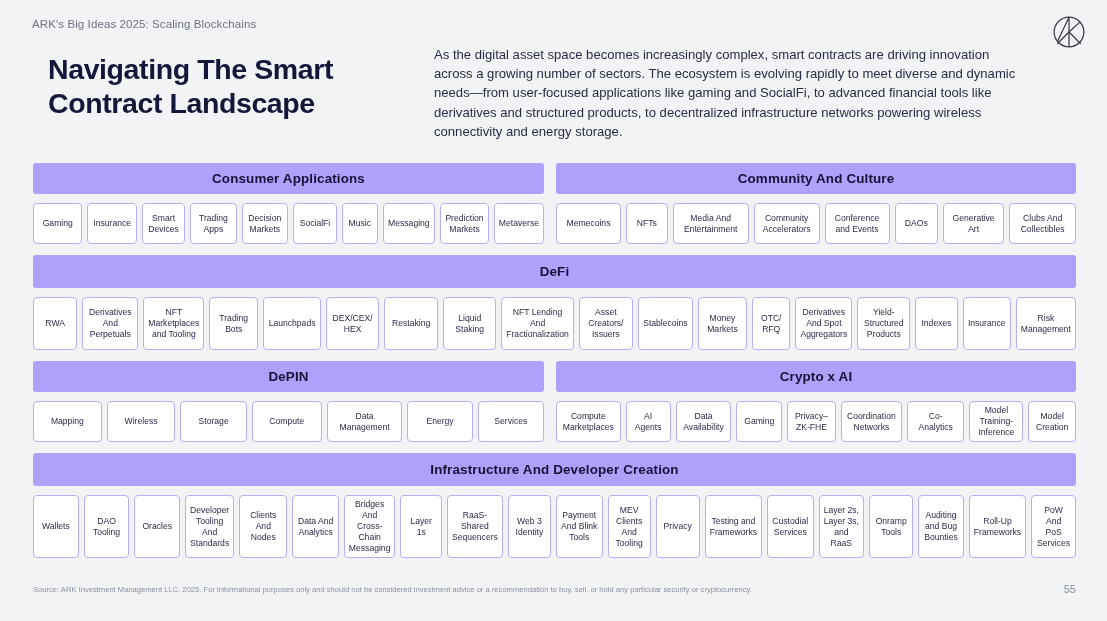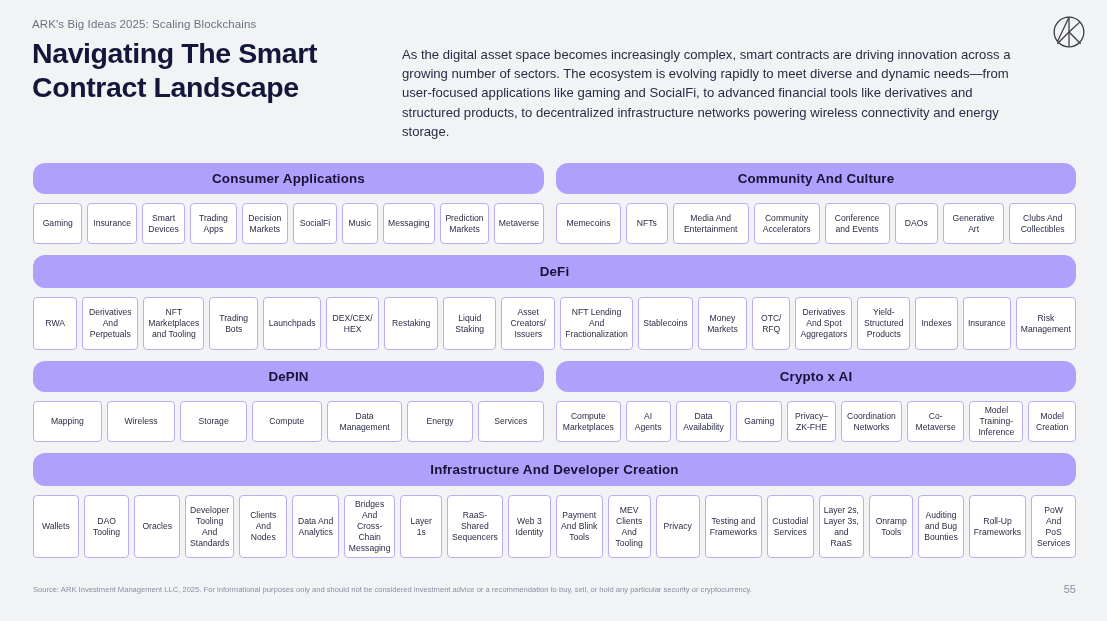--- a/index.html
+++ b/index.html
@@ -15,21 +15,21 @@
 
   
   .header{padding:18px 32px 0 32px;position:relative;}
   .eyebrow{
     font-size:11.5px;color:#6d7183;letter-spacing:.1px;
     margin:0 0 6px 0;font-weight:400;
   }
   .head-flex{display:flex;align-items:flex-start;}
   .title{
     font-size:28.5px;line-height:1.21;font-weight:700;
-    letter-spacing:-.4px;color:#14173a;margin:0;
+    letter-spacing:-.4px;color:#14173a;margin:16px;
     width:370px;flex:0 0 370px;
   }
   .intro{
     flex:1;font-size:13.1px;line-height:1.465;color:#282c45;
     margin:9px 0 0 0;padding-right:52px;
   }
   .logo{
     position:absolute;top:14px;right:20px;width:36px;height:36px;
   }
 
@@ -38,21 +38,21 @@
     position:absolute;left:33px;top:163px;right:31px;
   }
   .row{display:flex;gap:12px;margin-bottom:11px;}
   .panel{display:flex;flex-direction:column;}
   .panel.half-l{flex:0 0 511px;}
   .panel.half-r{flex:1;}
   .panel.full{flex:1 1 100%;}
 
   .band{
     background:#afa0fb;
-    border-radius:12px;
+    border-radius:3px;
     height:31px;
     display:flex;align-items:center;justify-content:center;
     font-size:13.4px;font-weight:700;color:#1b1038;
     letter-spacing:.15px;
     margin-bottom:9px;
   }
   .band.tall{height:33px;}
 
   .chips{display:flex;gap:5px;align-items:stretch;}
   .chip{
@@ -160,25 +160,25 @@
 Marketplaces
 and Tooling</div>
           <div class="chip" style="flex:0.79">Trading
 Bots</div>
           <div class="chip" style="flex:0.98">Launchpads</div>
           <div class="chip" style="flex:0.88">DEX/CEX/
 HEX</div>
           <div class="chip" style="flex:0.90">Restaking</div>
           <div class="chip" style="flex:0.88">Liquid
 Staking</div>
+          <div class="chip" style="flex:1.18">NFT Lending And
+Fractionalization</div>
           <div class="chip" style="flex:0.90">Asset
 Creators/
 Issuers</div>
-          <div class="chip" style="flex:1.18">NFT Lending And
-Fractionalization</div>
           <div class="chip" style="flex:0.92">Stablecoins</div>
           <div class="chip" style="flex:0.80">Money
 Markets</div>
           <div class="chip" style="flex:0.58">OTC/
 RFQ</div>
           <div class="chip" style="flex:0.88">Derivatives
 And Spot
 Aggregators</div>
           <div class="chip" style="flex:0.88">Yield-
 Structured
@@ -214,21 +214,21 @@
           <div class="chip" style="flex:0.78">AI
 Agents</div>
           <div class="chip" style="flex:1.02">Data
 Availability</div>
           <div class="chip" style="flex:0.80">Gaming</div>
           <div class="chip" style="flex:0.86">Privacy–
 ZK-FHE</div>
           <div class="chip" style="flex:1.14">Coordination
 Networks</div>
           <div class="chip" style="flex:1.06">Co-
-Metaverse</div>
+Analytics</div>
           <div class="chip" style="flex:0.98">Model
 Training-
 Inference</div>
           <div class="chip" style="flex:0.84">Model
 Creation</div>
         </div>
       </div>
     </div>
 
     <div class="row">

